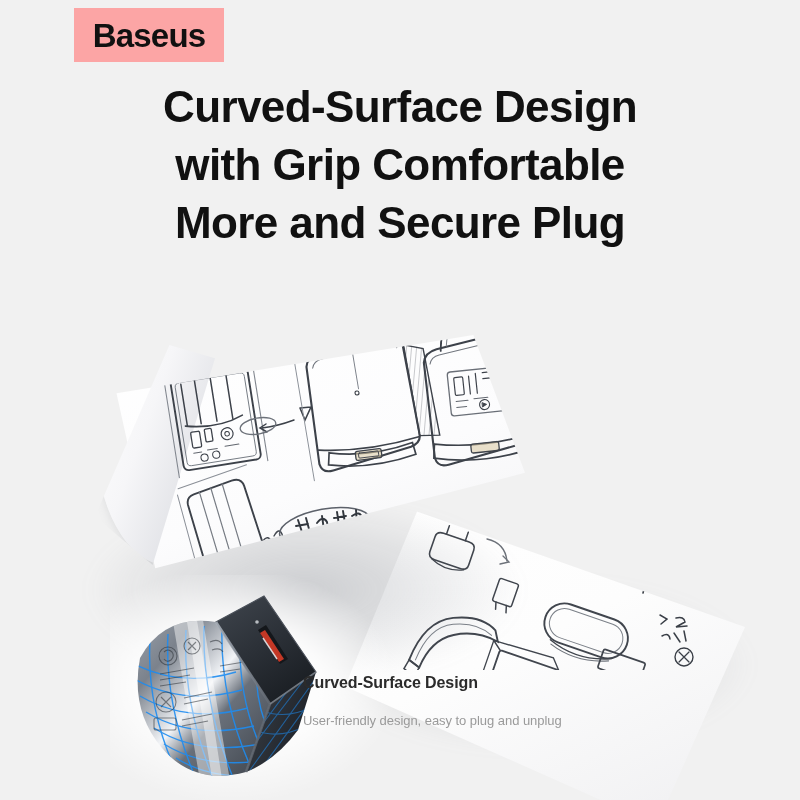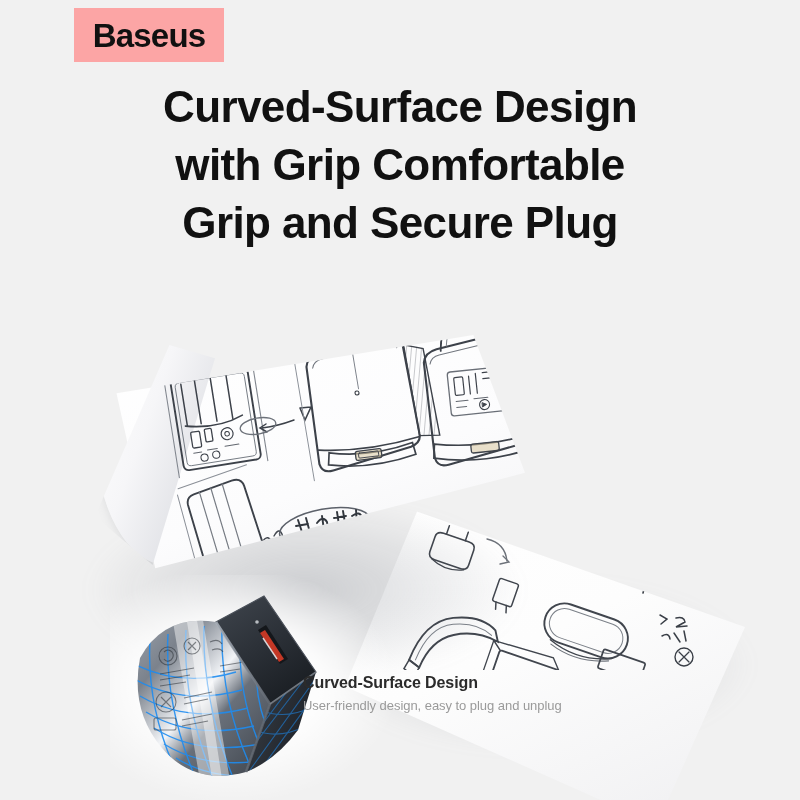--- a/index.html
+++ b/index.html
@@ -75,36 +75,36 @@
   }
   #product-render{position:absolute;left:120px;top:580px;width:240px;height:215px;}
 
   
   #caption{position:absolute;left:303px;top:672px;width:420px;}
   #caption-title{
     font-size:16px;color:#2b2b2b;font-weight:bold;letter-spacing:-0.1px;
     line-height:22px;
   }
   #caption-sub{
-    font-size:13px;color:#9a9a9a;letter-spacing:-0.05px;line-height:20px;margin-top:2px;
+    font-size:13px;color:#9a9a9a;letter-spacing:-0.05px;line-height:20px;margin-top:17px;
   }
 </style>
 </head>
 <body>
 
 <div id="page">
 
   <div id="brand-logo">
     <span class="wordmark">Baseus</span>
   </div>
 
   <div id="headline">
     <span class="hl-line">Curved-Surface Design</span>
     <span class="hl-line">with Grip Comfortable</span>
-    <span class="hl-line">Grip and Secure Plug</span>
+    <span class="hl-line">More and Secure Plug</span>
   </div>
 
   <div id="hero">
 
     <div class="sheet-shadow" id="sheet-back-shadow"></div>
     <div class="sheet" id="sheet-back"></div>
 
     <div class="sheet-shadow" id="sheet-front-shadow"></div>
     <div class="sheet" id="sheet-front"></div>
     <div id="sheet-curl"></div>

